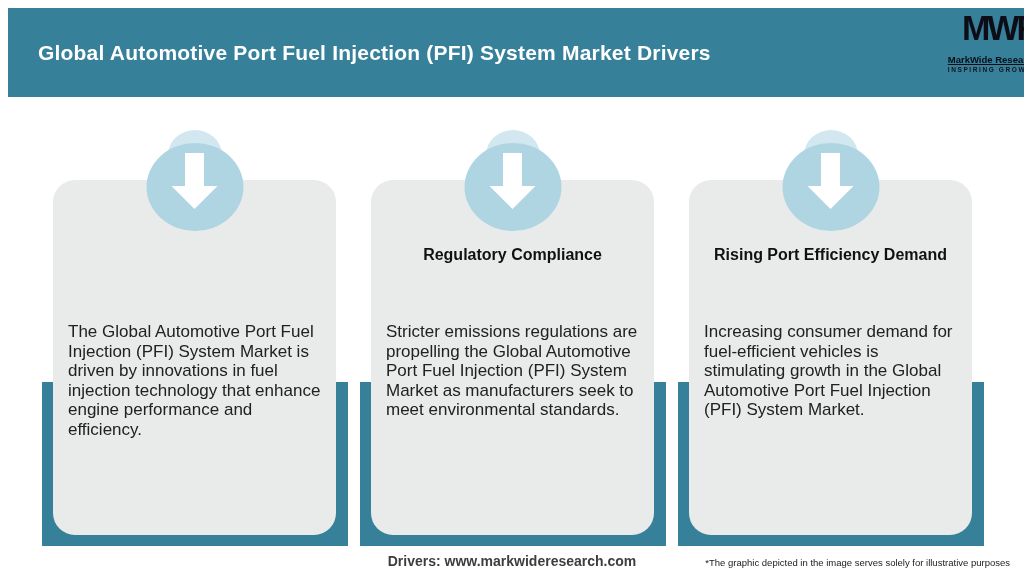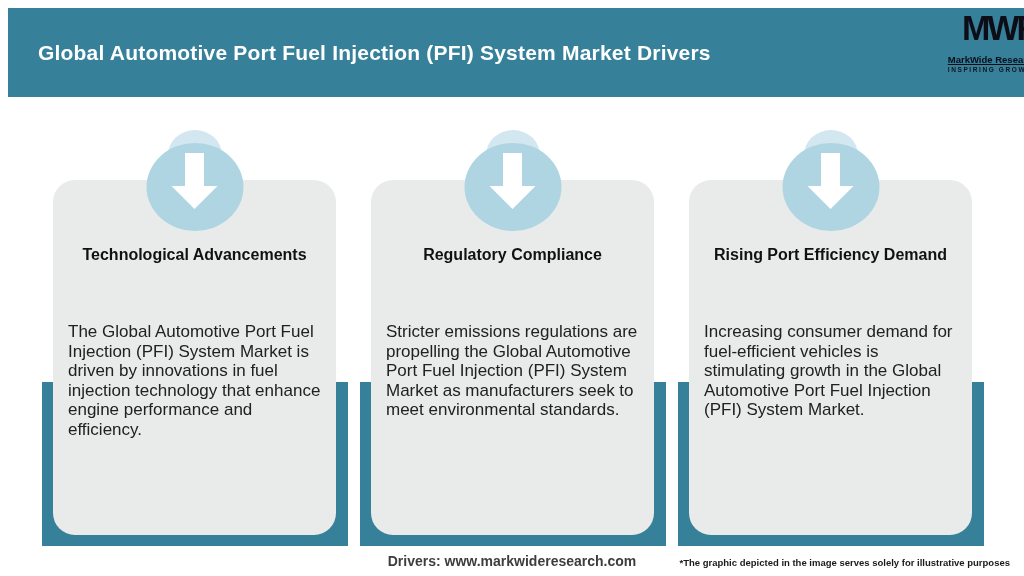--- a/index.html
+++ b/index.html
@@ -71,21 +71,21 @@
     font-size:17px; line-height:19.5px; color:#212121;
   }
 
   
   .source-line {
     position:absolute; left:0; width:100%; top:553px; text-align:center;
     font-size:14px; font-weight:bold; color:#3d3d3d;
   }
   .disclaimer {
     position:absolute; right:14px; top:557px;
-    font-size:9.5px; font-weight:bold; color:#1a1a1a;
+    font-size:9.5px; font-weight:normal; color:#1a1a1a;
   }
 </style>
 </head>
 <body>
 
 <div id="stage">
 
   <div class="header-bar">
     <div class="header-title">Global Automotive Port Fuel Injection (PFI) System Market Drivers</div>
     <div class="logo">
@@ -98,21 +98,20 @@
   <div class="col col-1">
     <div class="backdrop"></div>
     <div class="card"></div>
     <div class="bubble-back"></div>
     <div class="bubble">
       <div class="arrow-down">
         <div class="stem"></div>
           <div class="head"></div>
       </div>
     </div>
-    <div class="card-title">Technological Advancements</div>
     <div class="card-body">The Global Automotive Port Fuel Injection (PFI) System Market is driven by innovations in fuel injection technology that enhance engine performance and efficiency.</div>
   </div>
 
   <div class="col col-2">
     <div class="backdrop"></div>
     <div class="card"></div>
     <div class="bubble-back"></div>
     <div class="bubble">
       <div class="arrow-down">
         <div class="stem"></div>

